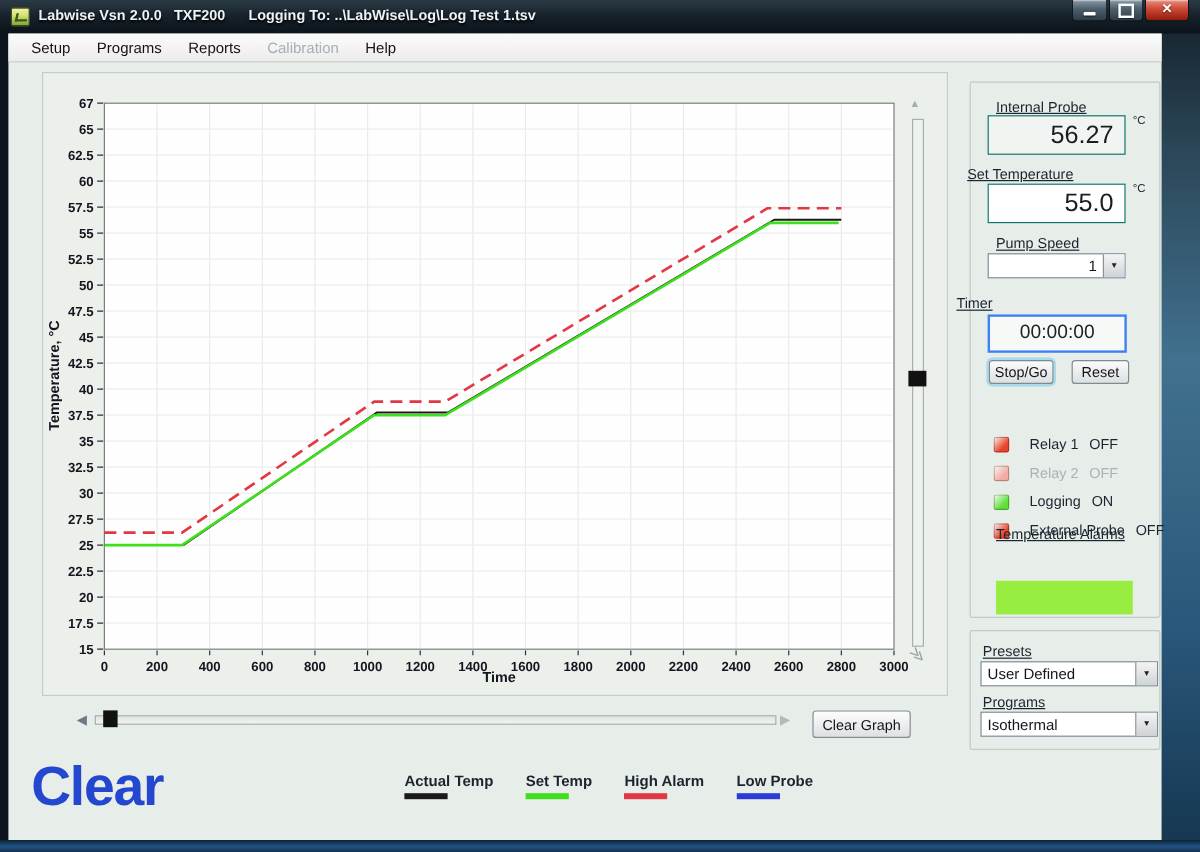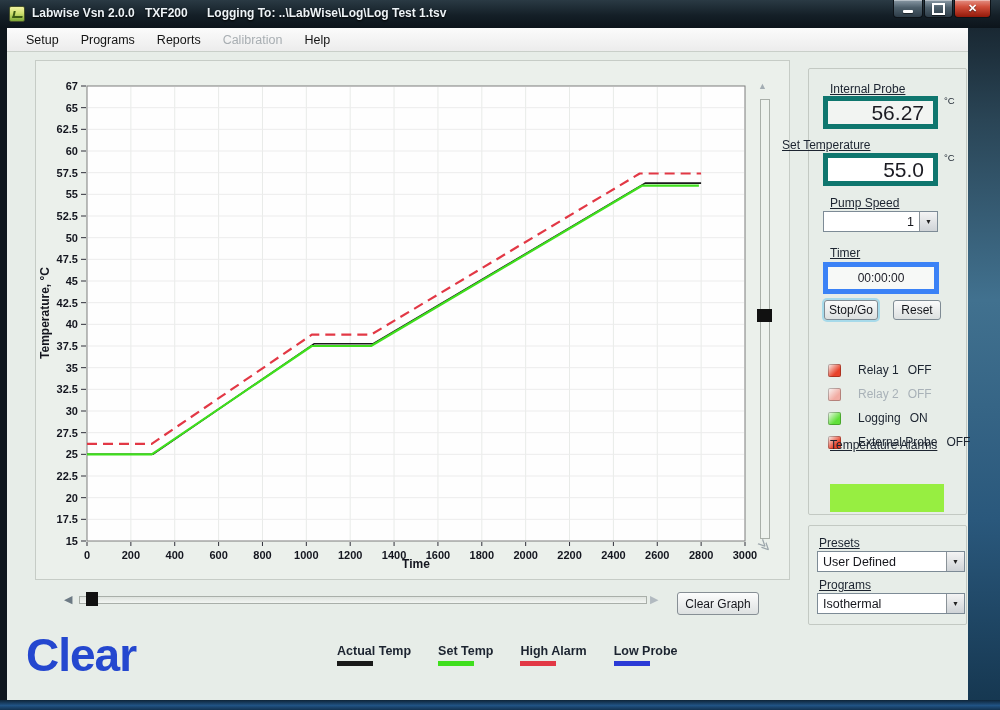--- a/index.html
+++ b/index.html
@@ -67,33 +67,33 @@
   .legend-label{font-size:12.5px;font-weight:600;color:#1c2430;white-space:nowrap;}
   .legend-swatch{width:36px;height:5px;margin-top:3px;}
   .brand{position:absolute;left:19px;top:600px;font-size:46px;font-weight:bold;
     letter-spacing:-1px;}
 
   
   .groupbox{position:absolute;border:1px solid #c3c9c3;border-radius:2px;box-sizing:border-box;}
   .gb1{left:801px;top:40px;width:159px;height:447px;}
   .gb2{left:801px;top:497px;width:159px;height:100px;}
   .ctl-label{position:absolute;font-size:12px;color:#1c2430;white-space:nowrap;text-decoration:underline;}
-  .value-box{position:absolute;box-sizing:border-box;border:5px solid #0f766e;
+  .value-box{position:absolute;box-sizing:border-box;border:1px solid #0f766e;
     display:flex;align-items:center;justify-content:flex-end;
     font-size:21px;color:#1b1b22;padding-right:9px;}
   .unit{position:absolute;font-size:9.5px;color:#1c2430;}
   .combo{position:absolute;box-sizing:border-box;height:21px;background:#fff;
     border:1px solid #7d8b96;display:flex;align-items:stretch;}
   .combo-value{flex:1;font-size:12.5px;color:#15161c;display:flex;align-items:center;padding:0 5px;}
   .combo-value.right{justify-content:flex-end;}
   .combo-btn{width:17px;background:linear-gradient(180deg,#f4f4f4,#cfd3d7);
     border-left:1px solid #8a9298;display:flex;align-items:center;justify-content:center;}
   .combo-btn span{font-size:7px;color:#222;}
-  .timer-box{position:absolute;box-sizing:border-box;background:#f7f9f7;border:5px solid #3b82f6;
-    display:flex;align-items:center;justify-content:center;font-size:12px;color:#20202a;}
+  .timer-box{position:absolute;box-sizing:border-box;background:#f7f9f7;border:2px solid #3b82f6;
+    display:flex;align-items:center;justify-content:center;font-size:16px;color:#20202a;}
   .btn{position:absolute;box-sizing:border-box;border:1px solid #7f8b94;border-radius:3px;
     background:linear-gradient(180deg,#fbfbfb,#dce0e0);font-size:12px;color:#15161c;
     display:flex;align-items:center;justify-content:center;}
   .btn-stopgo{box-shadow:0 0 0 2px rgba(125,205,235,.6);}
   .ind-list{position:absolute;left:815px;top:330px;width:150px;}
   .ind-row{display:flex;align-items:center;height:24px;}
   .ind-led{width:13px;height:13px;border-radius:2px;margin-left:6px;
     box-shadow:inset 0 0 0 1px rgba(0,0,0,.25);}
   .ind-label{font-size:12px;color:#1c2430;margin-left:17px;white-space:nowrap;}
   .ind-state{font-size:12px;color:#1c2430;margin-left:9px;}
@@ -285,33 +285,33 @@
       </div>
     </div>
   <div class="brand" style="color: rgb(36, 71, 207);">Clear</div>
 
   <div class="groupbox gb1"></div>
 
   <span class="ctl-label" style="left:823px;top:54px;">Internal Probe</span>
   <div class="value-box" style="left:816px;top:68px;width:115px;height:33px;background:#f2f4f2;">56.27</div>
   <span class="unit" style="left:937px;top:67px;">°C</span>
 
-  <span class="ctl-label" style="left:775px;top:110px;">Set Temperature</span>
+  <span class="ctl-label" style="left:799px;top:110px;">Set Temperature</span>
   <div class="value-box" style="left:816px;top:125px;width:115px;height:33px;background:#ffffff;">55.0</div>
   <span class="unit" style="left:937px;top:124px;">°C</span>
 
   <span class="ctl-label" style="left:823px;top:168px;">Pump Speed</span>
   <div class="combo" style="left:816px;top:183px;width:115px;">
     <div class="combo-value right">1</div>
     <div class="combo-btn">
         <span>▼</span>
       </div>
   </div>
 
-  <span class="ctl-label" style="left:823px;top:218px;">Timer</span>
+  <span class="ctl-label" style="left:790px;top:218px;">Timer</span>
   <div class="timer-box" style="left:816px;top:234px;width:116px;height:32px;">00:00:00</div>
   <div class="btn btn-stopgo" style="left:817px;top:272px;width:54px;height:20px;">Stop/Go</div>
   <div class="btn" style="left:886px;top:272px;width:48px;height:20px;">Reset</div>
 
   <div class="ind-list">
       <div class="ind-row">
         <span class="ind-led" style="background: linear-gradient(135deg, rgba(255, 255, 255, 0.75), rgb(232, 67, 43) 65%);"></span>
         <span class="ind-label">Relay 1</span>
         <span class="ind-state">OFF</span>
       </div>

